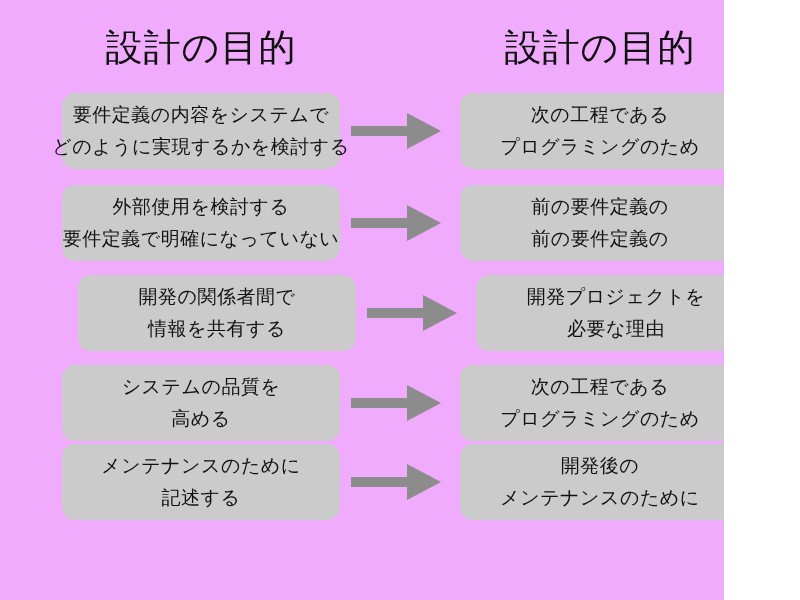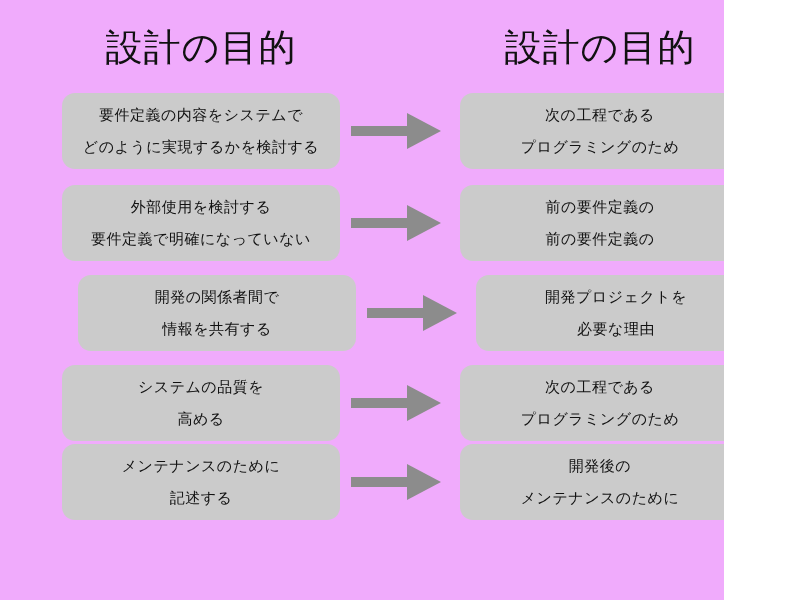--- a/index.html
+++ b/index.html
@@ -41,21 +41,21 @@
     position: absolute;
     top: 0;
     height: 76px;
     background: #cbcbcb;
     border-radius: 13px;
     display: flex;
     flex-direction: column;
     justify-content: center;
     align-items: center;
     text-align: center;
-    font-size: 15px;
+    font-size: 19px;
     line-height: 32px;
     letter-spacing: 0.5px;
   }
   .box.purpose { left: 62px;  width: 278px; }
   .box.reason  { left: 460px; width: 280px; }
   .box span { display: block; white-space: nowrap; }
 
   .arrow {
     position: absolute;
     left: 351px;

